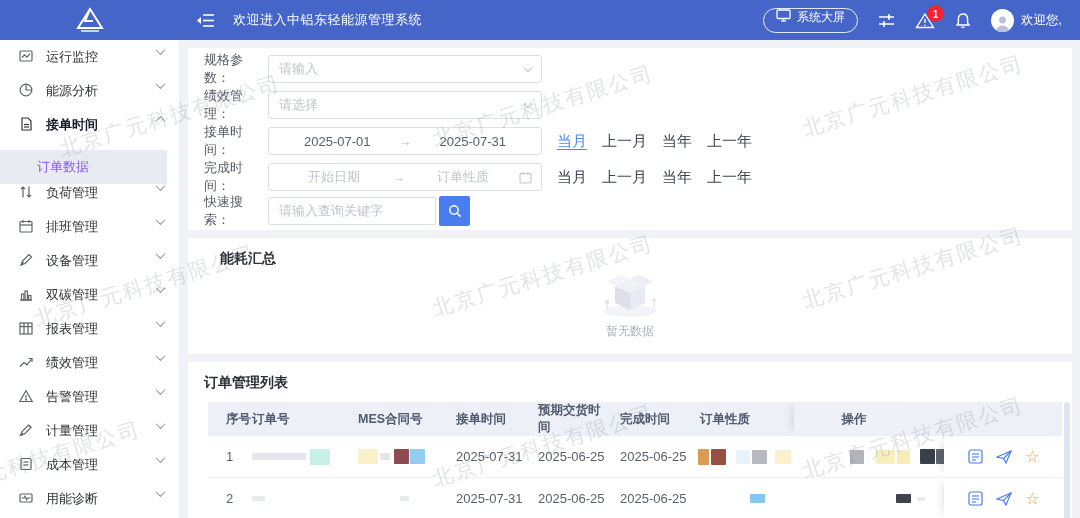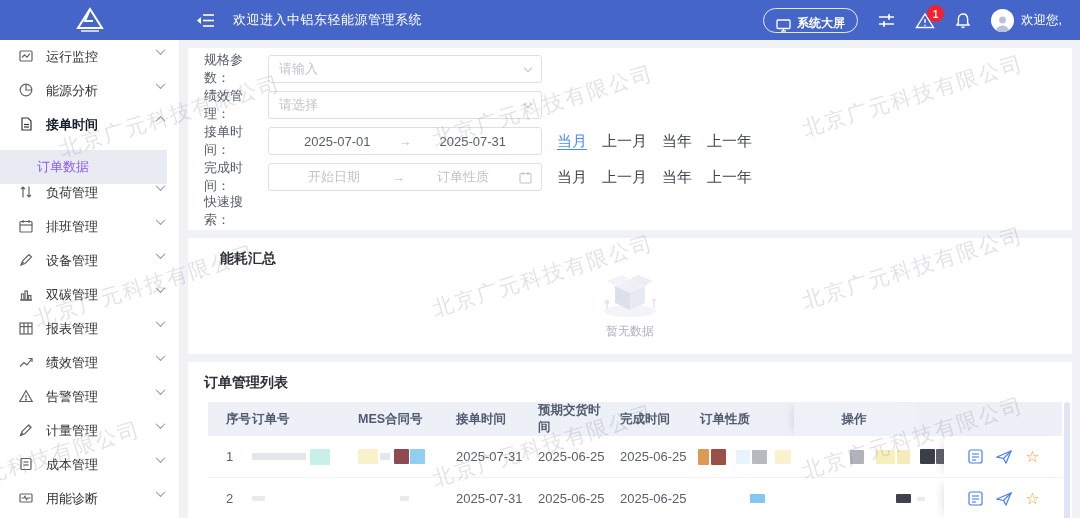--- a/index.html
+++ b/index.html
@@ -9,21 +9,21 @@
     background:#f0f2f5; position:relative; color:#303133;
   }
   
   .header { position:absolute; top:0; left:0; right:0; height:40px; background:#4565c8;
     display:flex; align-items:center; color:#fff; z-index:60; }
   .logo-box { width:180px; height:40px; display:flex; align-items:center; justify-content:center; }
   .collapse-btn { margin-left:16px; display:flex; align-items:center; cursor:pointer; }
   .header-title { margin-left:18px; font-size:13px; letter-spacing:0.5px; }
   .header-right { margin-left:auto; display:flex; align-items:center; gap:20px; padding-right:18px; }
   .big-screen-btn { border:1px solid rgba(255,255,255,0.85); border-radius:13px; height:25px;
-    padding:0 12px; display:flex; align-items:flex-end; gap:6px; font-size:12px; cursor:pointer;font-weight:bold; }
+    padding:0 12px; display:flex; align-items:flex-start; gap:6px; font-size:12px; cursor:pointer; }
   .icon-btn { position:relative; display:flex; align-items:center; cursor:pointer; }
   .badge { position:absolute; top:-7px; right:-9px; background:#f5222d; color:#fff;
     border-radius:9px; min-width:17px; height:17px; font-size:10px; line-height:17px;
     text-align:center; font-weight:bold; border:1px solid #f5222d; }
   .user-box { display:flex; align-items:center; gap:7px; cursor:pointer; }
   .avatar { width:23px; height:23px; border-radius:50%; background:#fff; overflow:hidden;
     display:flex; align-items:flex-end; justify-content:center; }
   .welcome { font-size:12.5px; }
   
   .sidebar { position:absolute; top:40px; left:0; bottom:0; width:180px; background:#fff;
@@ -349,20 +349,31 @@
       </div>
       <div class="quick-links">
         <span>当月</span>
         <span>上一月</span>
         <span>当年</span>
         <span>上一年</span>
       </div>
     </div>
     <div class="form-row last">
       <span class="form-label">快速搜索：</span>
+      <div class="search-wrap">
+        <div class="search-input">
+          <span>请输入查询关键字</span>
+        </div>
+        <div class="search-btn">
+          <svg width="14" height="14" viewBox="0 0 14 14">
+            <circle cx="6" cy="6" r="4.2" fill="none" stroke="#fff" stroke-width="1.5"></circle>
+            <line x1="9.2" y1="9.2" x2="12.6" y2="12.6" stroke="#fff" stroke-width="1.5"></line>
+          </svg>
+        </div>
+      </div>
     </div>
   </div>
 
   <div class="card summary-card">
     <div class="section-title">能耗汇总</div>
     <div class="empty-state">
       <svg width="66" height="50" viewBox="0 0 66 50">
         <ellipse cx="33" cy="43" rx="26" ry="6" fill="#f2f4f8"></ellipse>
         <polygon points="18,18 33,11 48,18 33,25" fill="#eef0f6"></polygon>
         <polygon points="18,18 33,25 33,42 18,35" fill="#dde0ea"></polygon>

